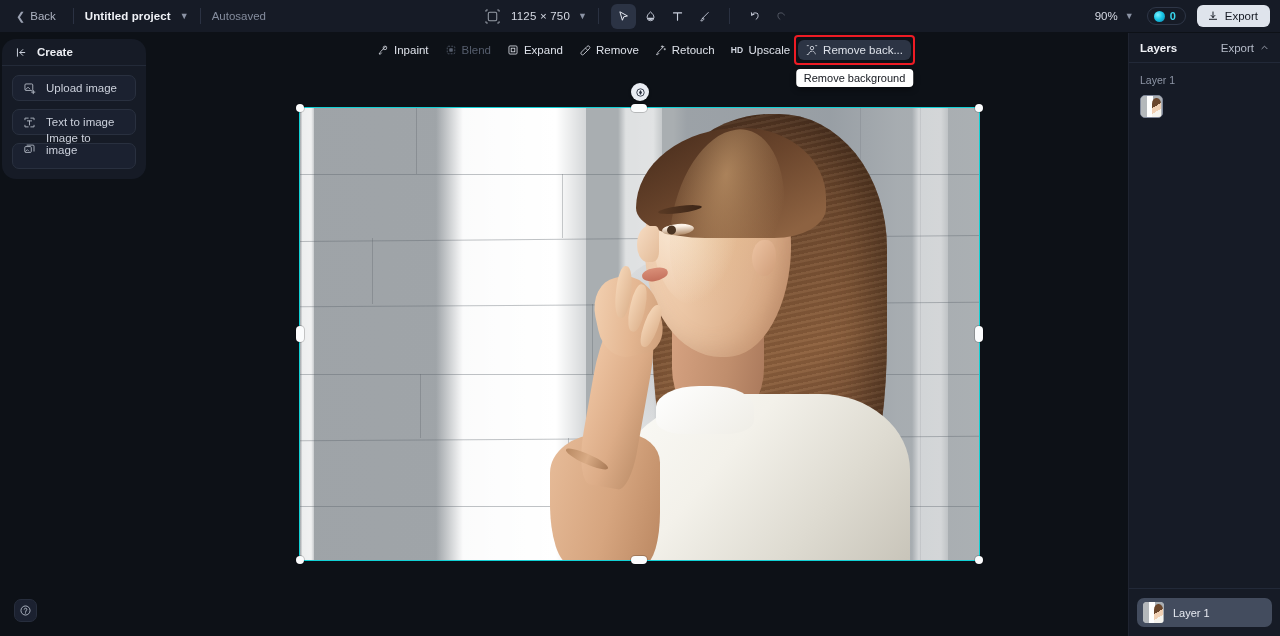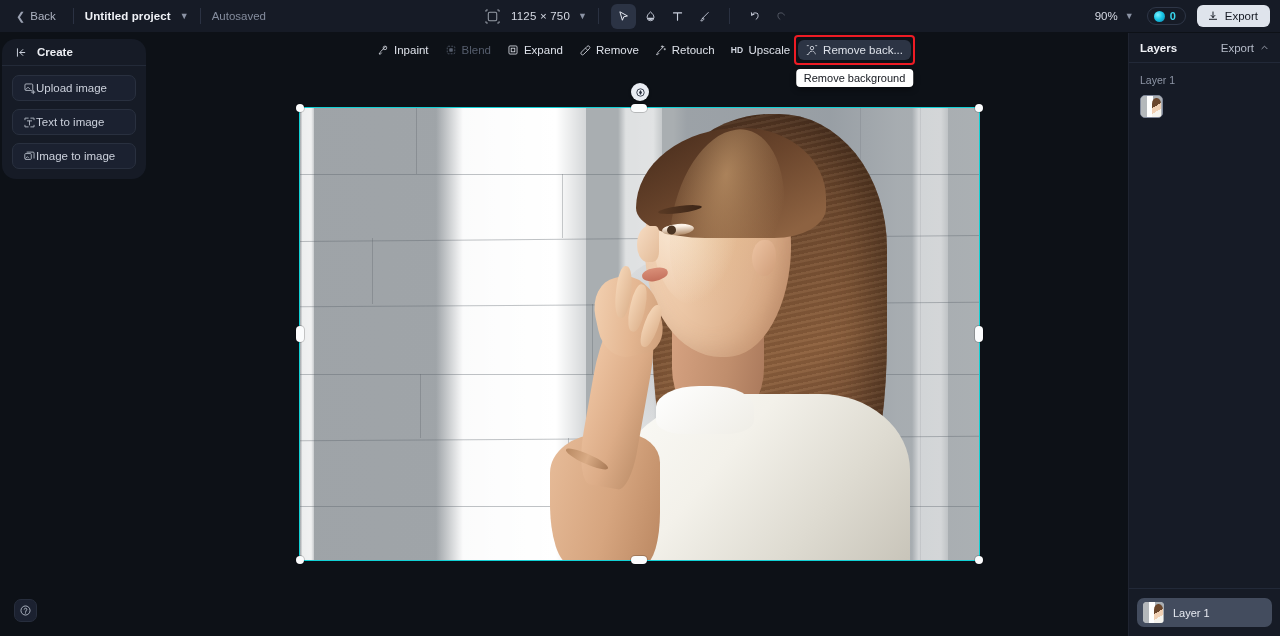--- a/index.html
+++ b/index.html
@@ -75,26 +75,26 @@
     padding: 0 0 10px 0; z-index: 20;
   }
   .sb-head {
     display: flex; align-items: center; gap: 9px;
     height: 27px; padding: 0 13px;
     border-bottom: 1px solid #232a38;
     margin-bottom: 9px;
   }
   .sb-head-label { font-size: 11.5px; font-weight: bold; color: #eef0f5; }
   .sb-item {
-    display: flex; align-items: center; gap: 0;
+    display: flex; align-items: center; gap: 10px;
     margin: 0 10px 8px 10px; height: 26px; padding: 12px 10px;
     background: #1b2130; border: 1px solid #29303f; border-radius: 7px;
     font-size: 11.5px; color: #ccd1dc; cursor: pointer;
   }
-  .sb-item:last-child { margin-bottom: 0; }
+  .sb-item:last-child { margin-bottom: 0; align-items: flex-end; }
   .sb-ico { width: 13px; height: 13px; display: block; opacity: .85; }
 
   .help-btn {
     position: absolute; left: 14px; bottom: 14px;
     width: 23px; height: 23px; border-radius: 7px;
     background: #1b2130; border: 1px solid #272e3d;
     display: flex; align-items: center; justify-content: center;
     cursor: pointer; z-index: 20;
   }
 

